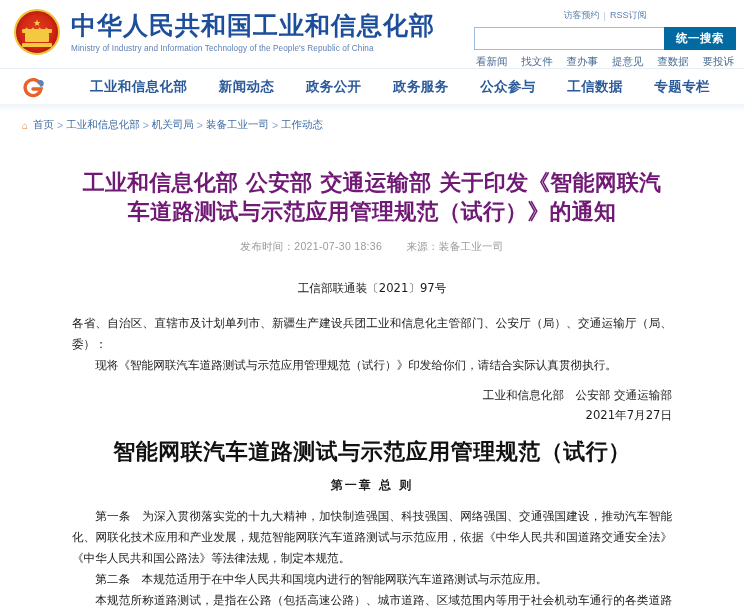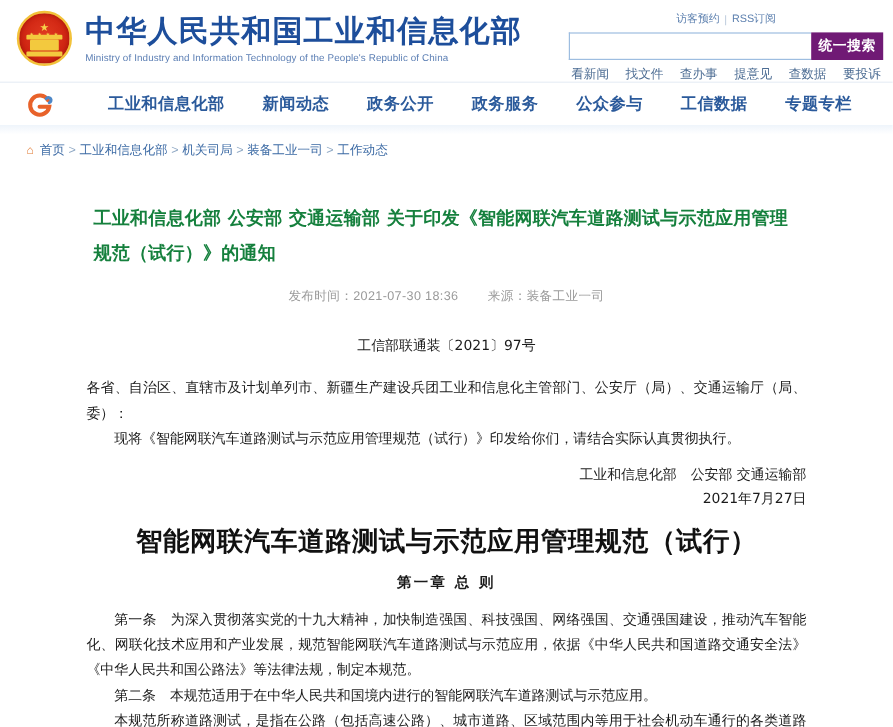--- a/index.html
+++ b/index.html
@@ -157,23 +157,23 @@
     border-right: none;
     height: 23px;
     font-size: 11px;
     padding: 0 6px;
     outline: none;
     background: #fff;
     color: #333;
     font-family: "Liberation Sans", sans-serif;
   }
   .search-btn {
-    width: 60px;
+    width: 72px;
     height: 23px;
-    background: #701a75;
+    background: #0369a1;
     color: #fff;
     border: none;
     font-size: 11.5px;
     font-weight: bold;
     cursor: pointer;
     font-family: "DejaVu Sans", sans-serif;
     letter-spacing: .5px;
   }
   .quick-links {
     display: flex;
@@ -236,24 +236,24 @@
   .breadcrumb a { color: #3d6ba5; text-decoration: none; cursor: pointer; }
   .breadcrumb .crumb-sep { color: #8fa8c4; }
   .breadcrumb .crumb-last { color: #3d6ba5; }
 
   
   .article {
     padding: 8px 72px 0 72px;
   }
   .article-title {
     font-family: "DejaVu Sans", "Liberation Sans", sans-serif;
-    font-size: 15px;
-    font-weight: bold;
-    color: #15803d;
-    text-align: left;
+    font-size: 22px;
+    font-weight: bold;
+    color: #701a75;
+    text-align: center;
     line-height: 29px;
     letter-spacing: .2px;
     padding: 22px 6px 0 6px;
   }
   .article-meta {
     text-align: center;
     font-size: 10.5px;
     color: #9a9a9a;
     margin-top: 14px;
     letter-spacing: .3px;

